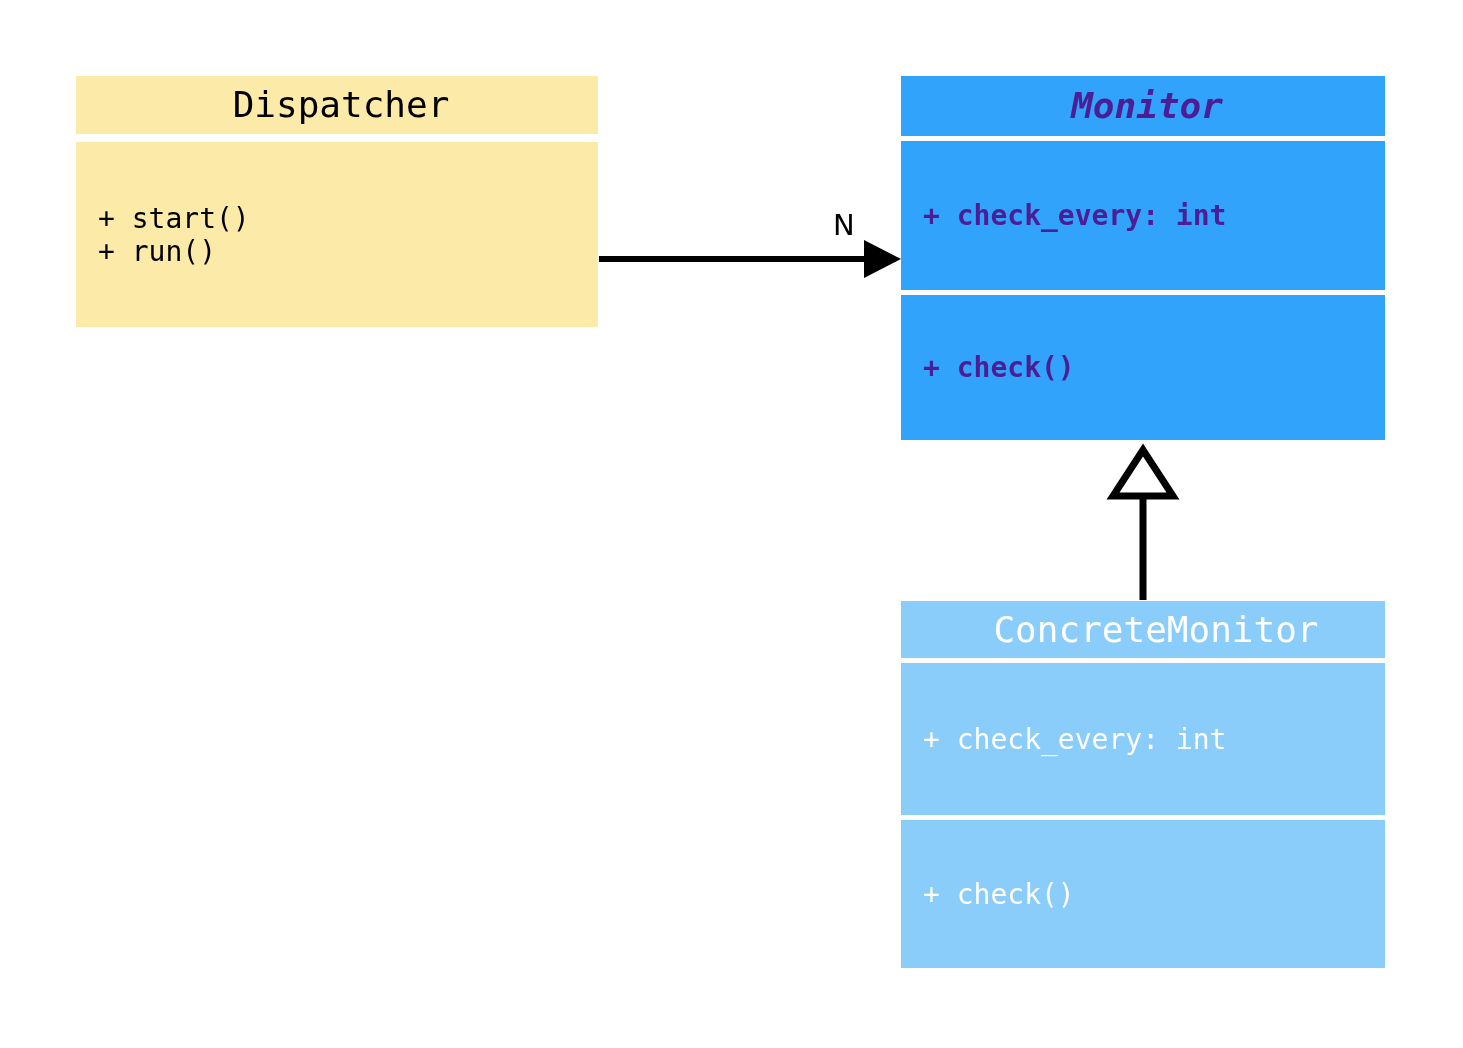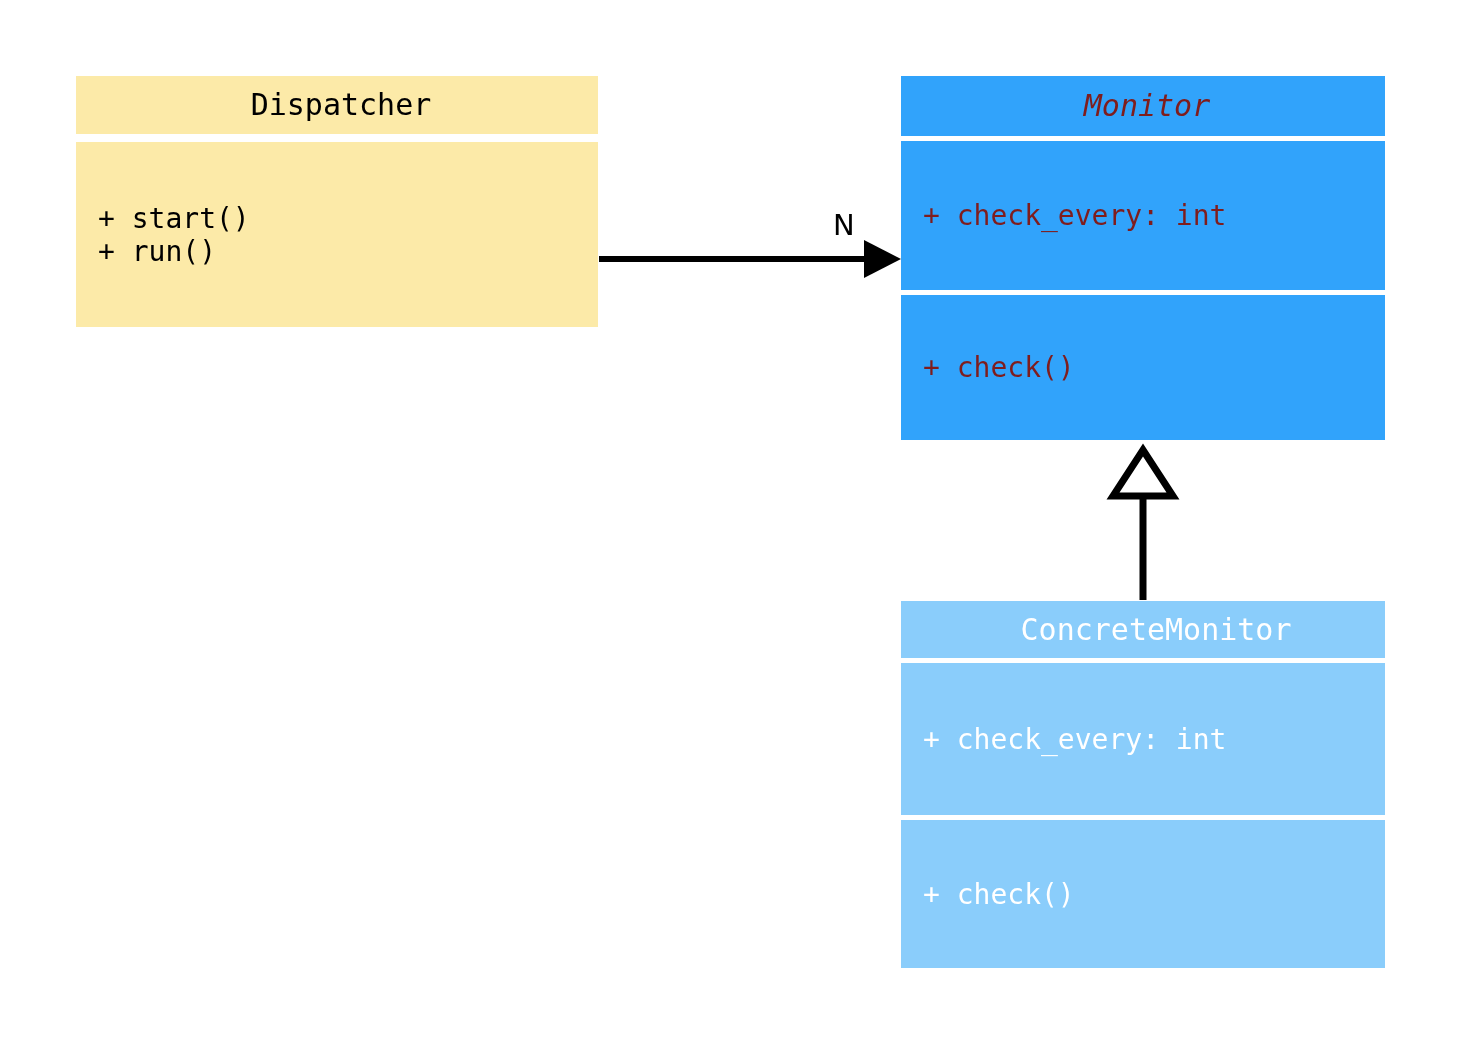--- a/index.html
+++ b/index.html
@@ -38,21 +38,21 @@
     flex-direction: column;
   }
 
   .uml-title {
     align-items: center;
     justify-content: center;
     text-align: center;
   }
 
   .uml-title-text {
-    font-size: 30px;
+    font-size: 36px;
     line-height: 36px;
     letter-spacing: 0px;
     white-space: pre;
     margin-left: 8px;
   }
 
   .italic-title .uml-title-text {
     font-style: italic;
   }
 
@@ -77,21 +77,22 @@
   .box-dispatcher .uml-member {
     color: #000000;
   }
 
   
   .box-monitor .uml-compartment {
     background: #31a3fb;
   }
   .box-monitor .uml-title-text,
   .box-monitor .uml-member {
-    color: #7f1d1d;
+    color: #4c1d95;
+    font-weight: bold;
   }
 
   
   .box-concrete .uml-compartment {
     background: #8acdfb;
   }
   .box-concrete .uml-title-text,
   .box-concrete .uml-member {
     color: #ffffff;
   }

